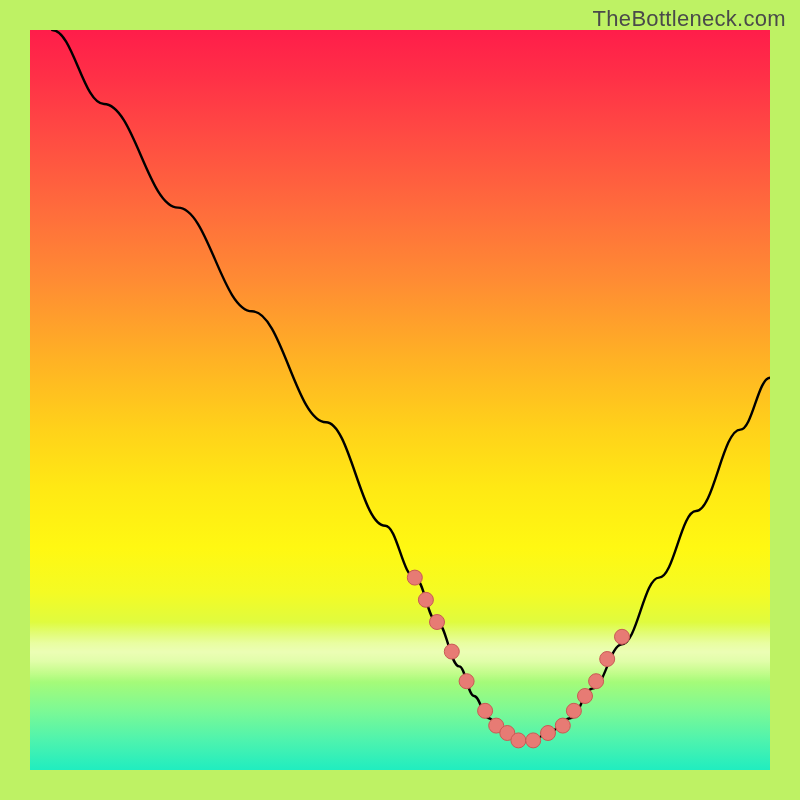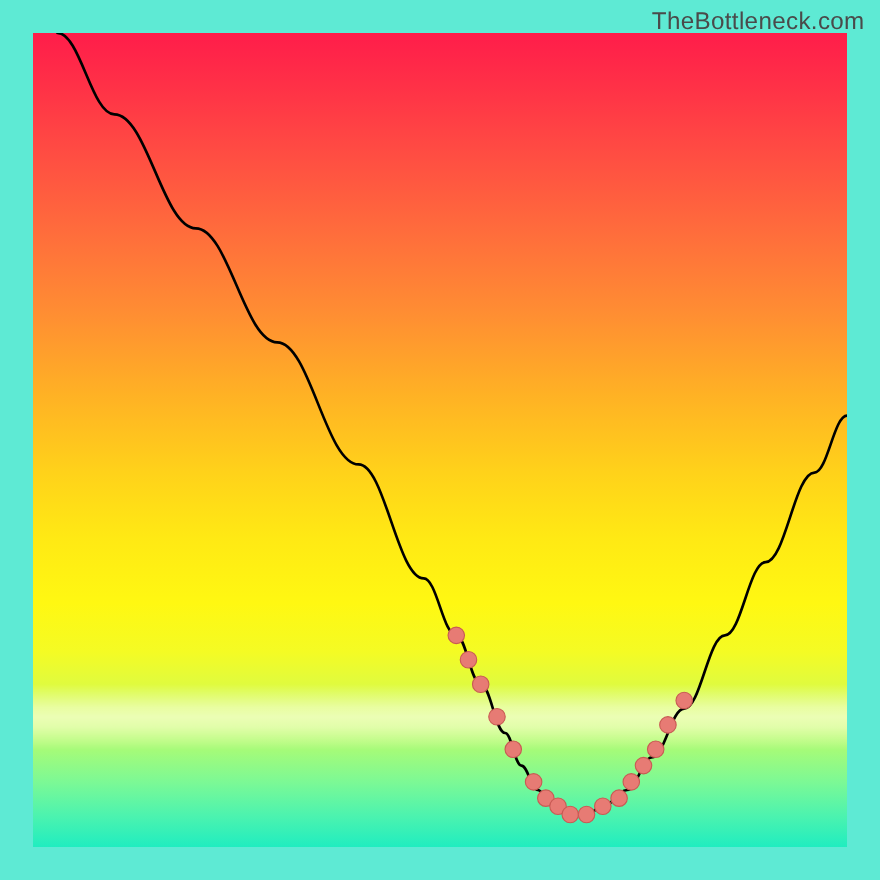--- a/index.html
+++ b/index.html
@@ -8,21 +8,21 @@
     width: 800px;
     height: 800px;
     background: #000;
     overflow: hidden;
     font-family: Arial, Helvetica, sans-serif;
   }
   .stage {
     position: relative;
     width: 800px;
     height: 800px;
-    background: #5eead4;
+    background: #bef264;
   }
   .watermark {
     position: absolute;
     top: 6px;
     right: 14px;
     color: #4a4a4a;
     font-size: 22px;
     font-weight: 500;
     letter-spacing: 0.3px;
     z-index: 10;

